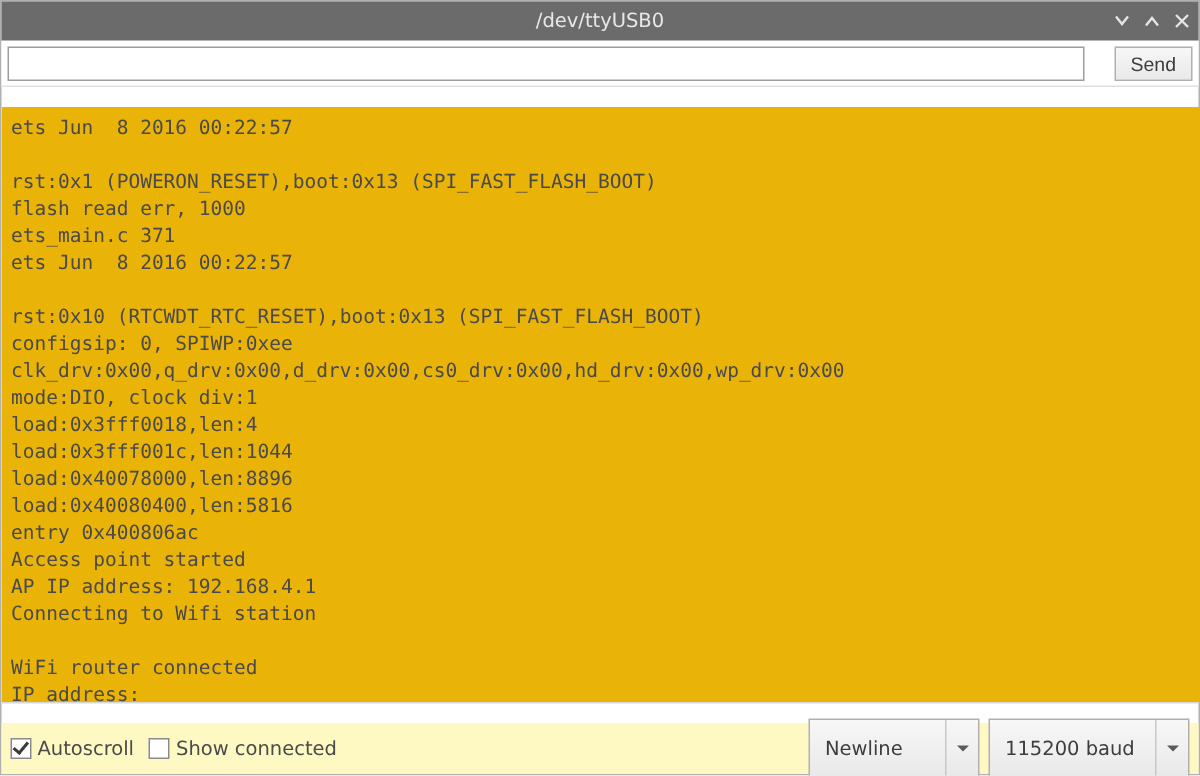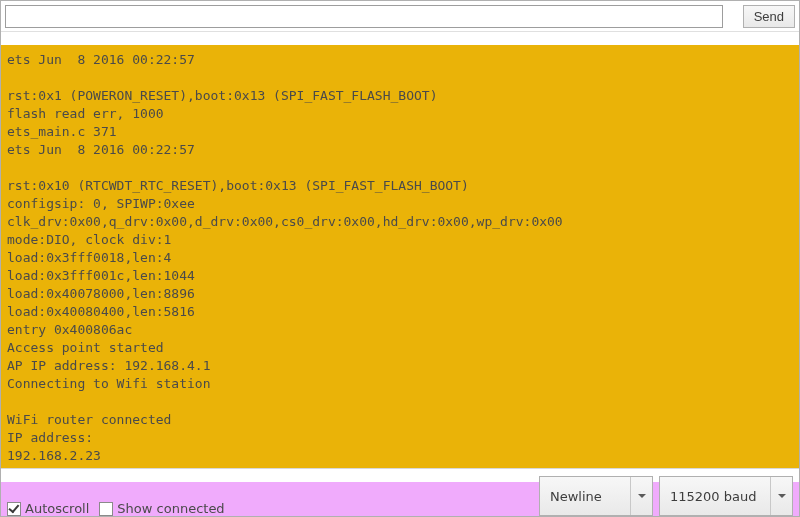--- a/index.html
+++ b/index.html
@@ -86,24 +86,24 @@
     line-height: 18px;
     padding: 6px 6px 6px 6px;
     white-space: pre;
     overflow: auto;
     border-bottom: 1px solid #d8d8d8;
   }
 
   .bottombar {
     height: 34px;
     display: flex;
-    align-items: flex-end;
+    align-items: center;
     padding: 0 6px;
     gap: 6px;
-    background: #f0abfc;
+    background: #fef9c3;
   }
   .checkwrap {
     display: inline-flex;
     align-items: center;
     gap: 4px;
     color: #4a4a4a;
     font-size: 13px;
     cursor: pointer;
     margin-right: 4px;
   }
@@ -146,20 +146,40 @@
     align-items: center;
     justify-content: center;
   }
   .combo .caret svg { display:block; }
 </style>
 </head>
 <body>
 
 <div class="window">
 
+  <div class="titlebar">
+    <div class="title">/dev/ttyUSB0</div>
+    <div class="controls">
+      <span title="Minimize">
+        <svg width="10" height="10" viewBox="0 0 10 10">
+            <path d="M1 2 L5 7 L9 2" fill="none" stroke="#e4e4e4" stroke-width="1.6"></path>
+          </svg>
+      </span>
+      <span title="Maximize">
+        <svg width="10" height="10" viewBox="0 0 10 10">
+            <path d="M1 8 L5 3 L9 8" fill="none" stroke="#e4e4e4" stroke-width="1.6"></path>
+          </svg>
+      </span>
+      <span title="Close">
+        <svg width="10" height="10" viewBox="0 0 10 10">
+            <path d="M1 1 L9 9 M9 1 L1 9" stroke="#e4e4e4" stroke-width="1.6"></path>
+          </svg>
+      </span>
+    </div>
+  </div>
 
   <div class="inputrow">
     <input type="text" value="" style="">
     <button class="btn">Send</button>
   </div>
 
   <pre class="output" id="output">ets Jun  8 2016 00:22:57
 
 rst:0x1 (POWERON_RESET),boot:0x13 (SPI_FAST_FLASH_BOOT)
 flash read err, 1000

